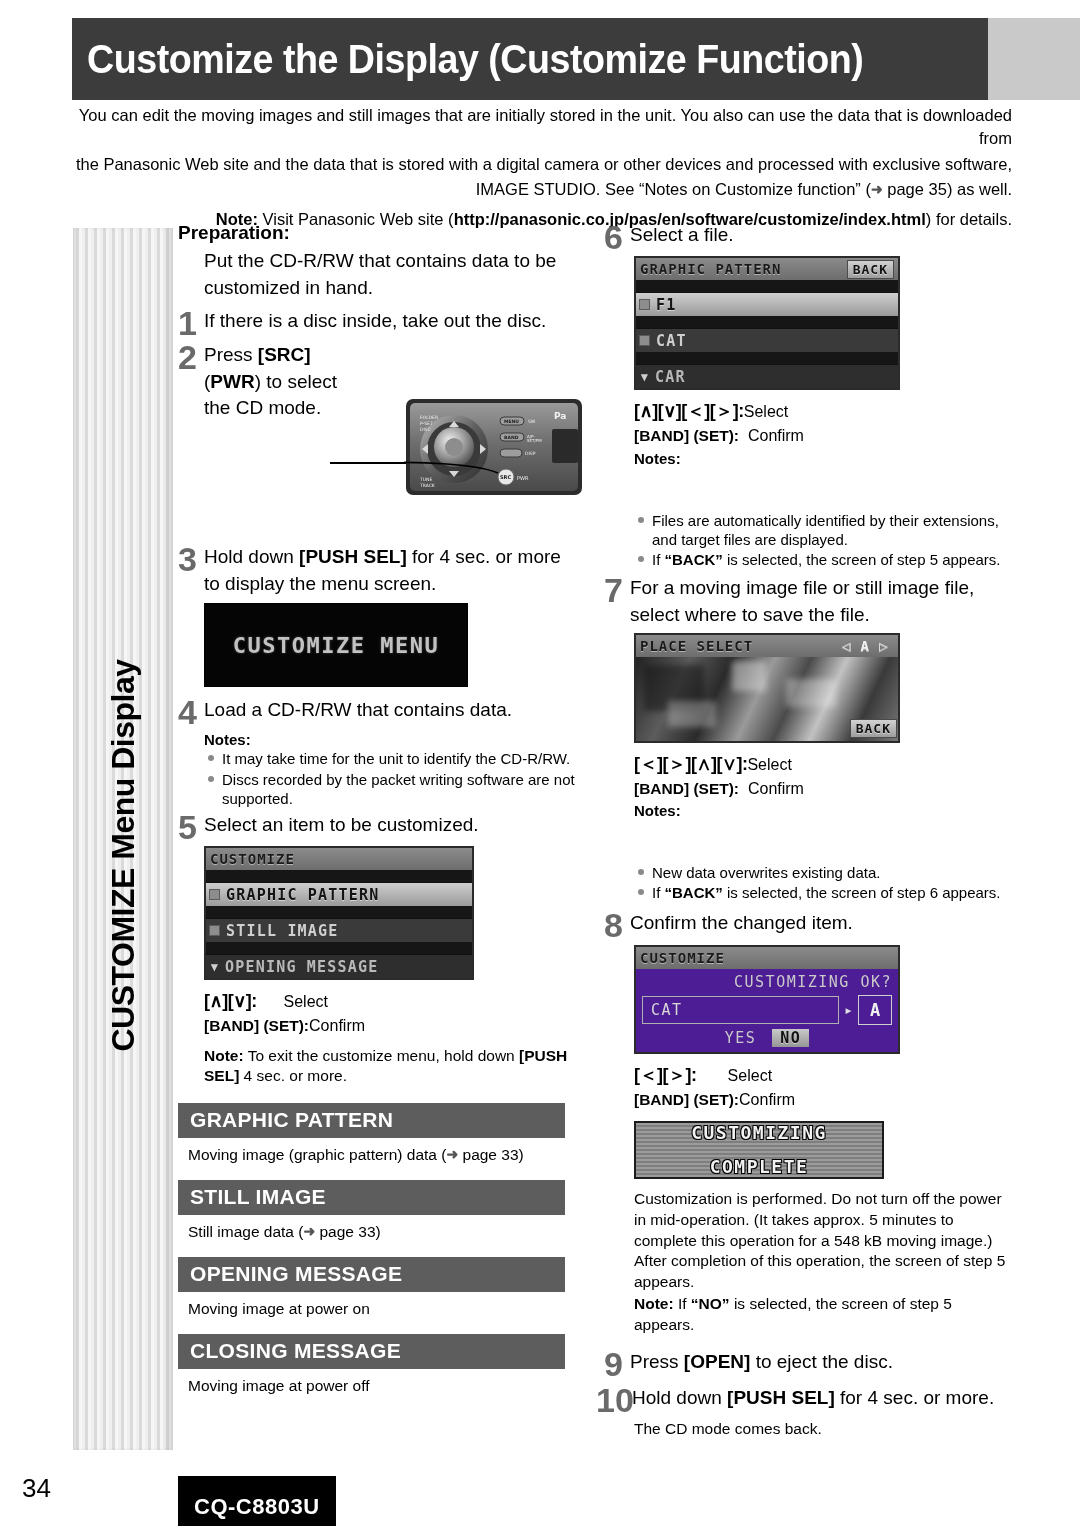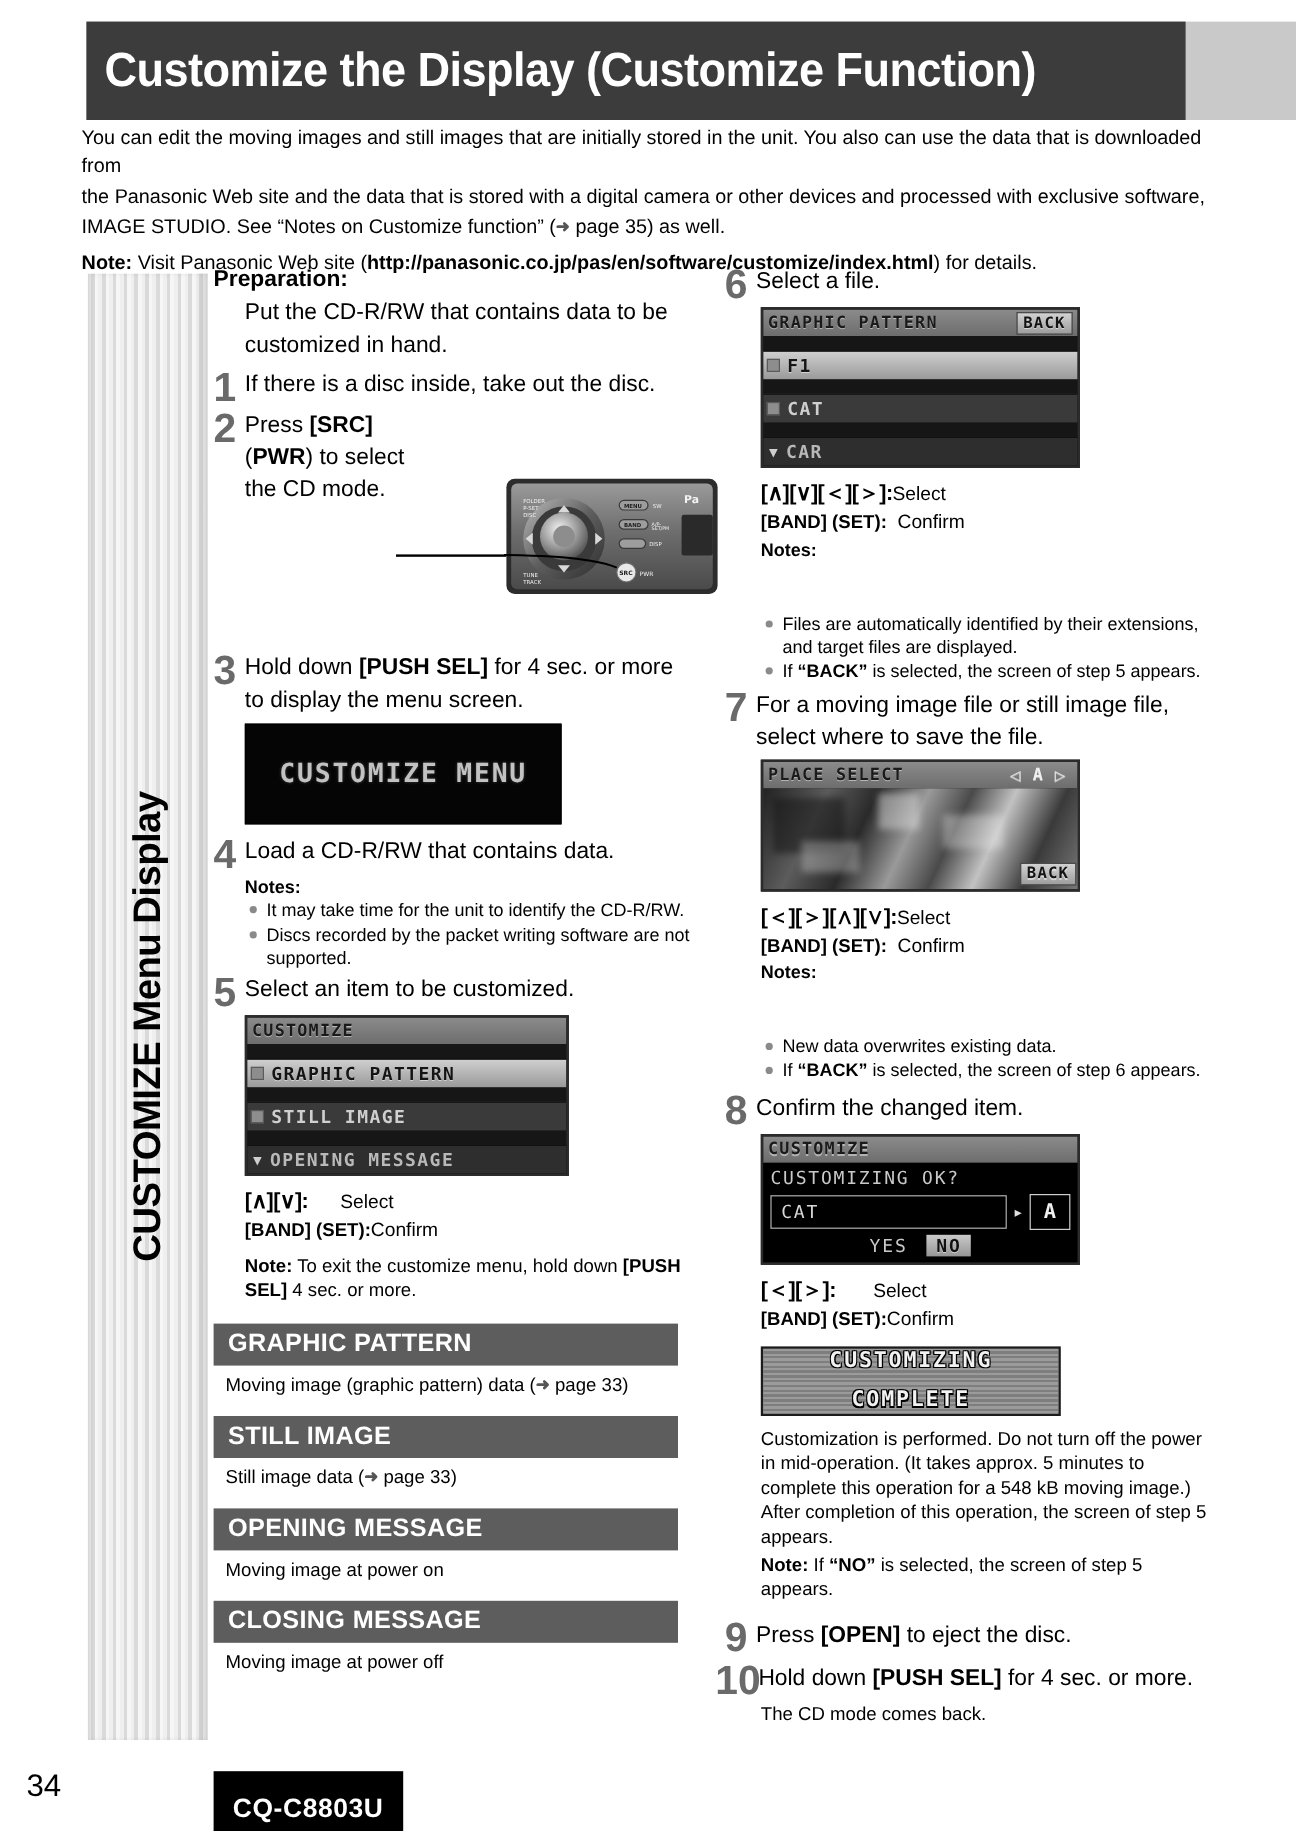--- a/index.html
+++ b/index.html
@@ -44,21 +44,21 @@
   }
 
   
   .intro {
     position: absolute;
     left: 68px; top: 104px;
     width: 944px;
     font-size: 16.5px;
     line-height: 1.42;
   }
-  .intro p { margin: 0 0 2px 0; }
+  .intro p { margin: 0 0 2px 0; text-align: right; }
   .note-line { margin-top: 6px !important; }
   .b { font-weight: bold; }
   .arrow-glyph {
     font-weight: bold;
     color: #555;
     font-size: 14px;
     display: inline-block;
     transform: translateY(-1px);
   }
 
@@ -311,21 +311,21 @@
     font-family: "DejaVu Sans Mono", monospace;
     font-weight: bold;
     font-size: 18px;
     color: #f2f2f2;
     letter-spacing: 1.5px;
     text-shadow: 1px 1px 0 #000, -1px -1px 0 #000, 1px -1px 0 #000, -1px 1px 0 #000;
     line-height: 1.12;
   }
 
   
-  .lcd-dialog-body { background:#000000; padding: 4px 6px 5px 6px;}
+  .lcd-dialog-body { background:#4c1d95; padding: 4px 6px 5px 6px; text-align: right;}
   .dlg-q {
     font-size: 15px; color:#c9c9c9; letter-spacing:1.5px;
     margin-bottom: 4px;
   }
   .dlg-row { display:flex; align-items:center; }
   .dlg-field {
     flex: 1; height: 26px;
     border: 1px solid #b0b0b0;
     color:#d8d8d8; font-size:15px; letter-spacing:1.5px;
     display:flex; align-items:center; padding-left:8px;
@@ -359,21 +359,21 @@
     width: 375px;
   }
   .sec-body {
     font-size: 15.5px;
     margin: 0 0 0 10px;
   }
 
   
   .unit-photo {
     position: absolute;
-    left: 420px; top: 393px;
+    left: 404px; top: 393px;
     width: 180px; height: 110px;
   }
   .unit-callout {
     position:absolute; left: 330px; top: 462px;
     width: 92px; height: 2px; background:#000;
   }
 
   
   .page-num {
     position: absolute;

